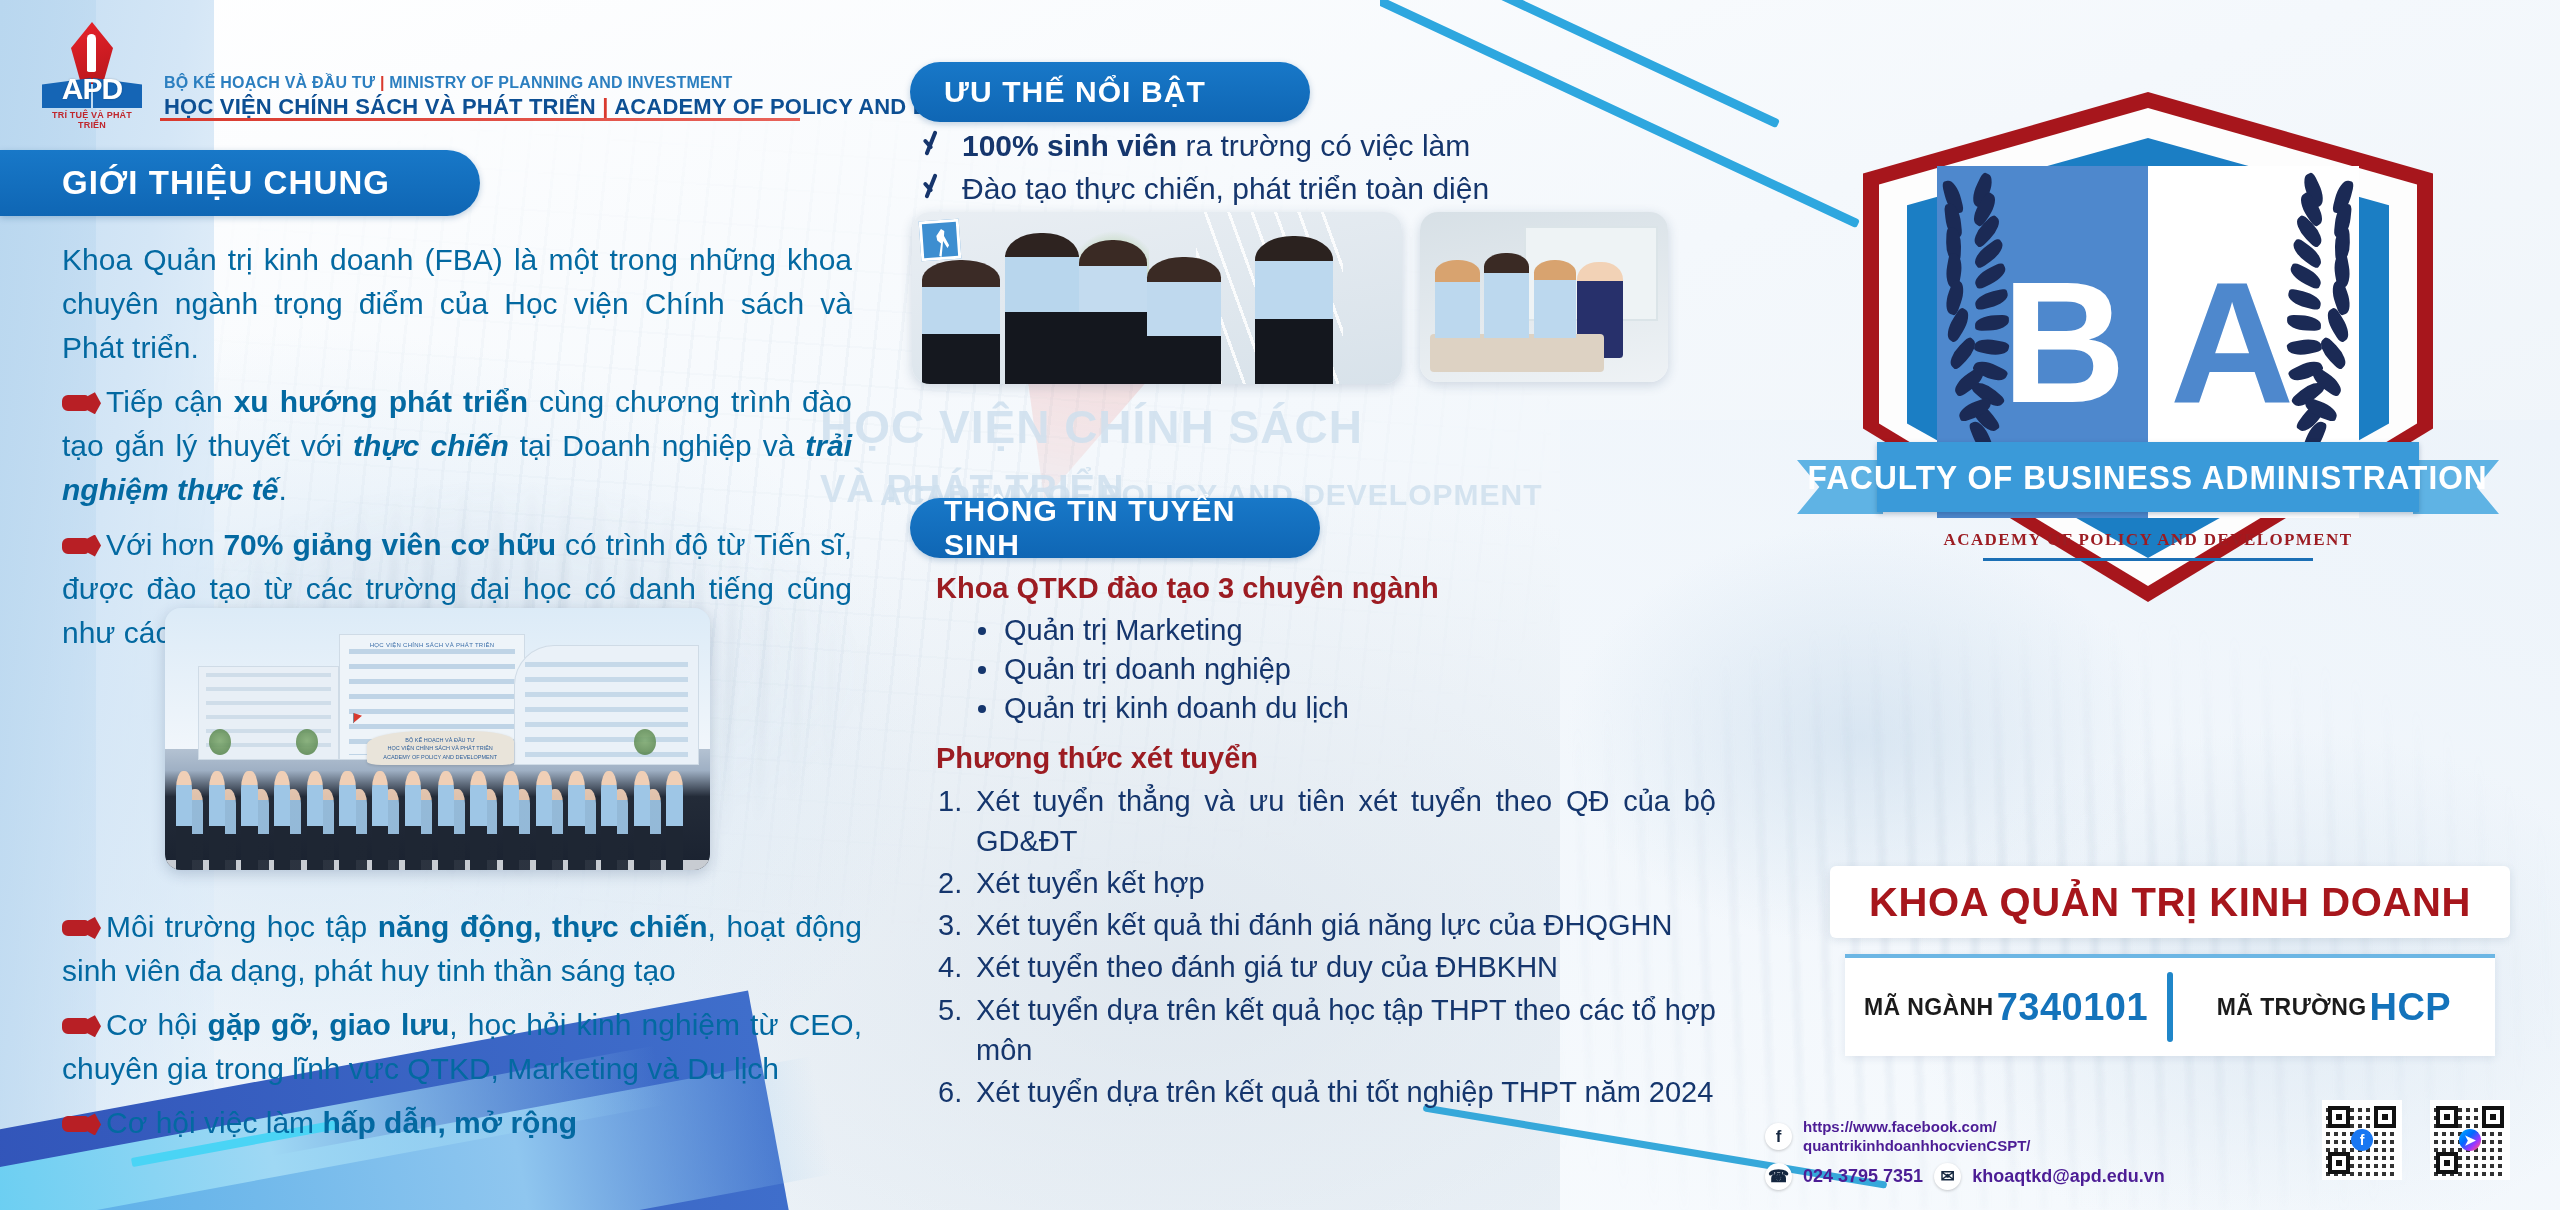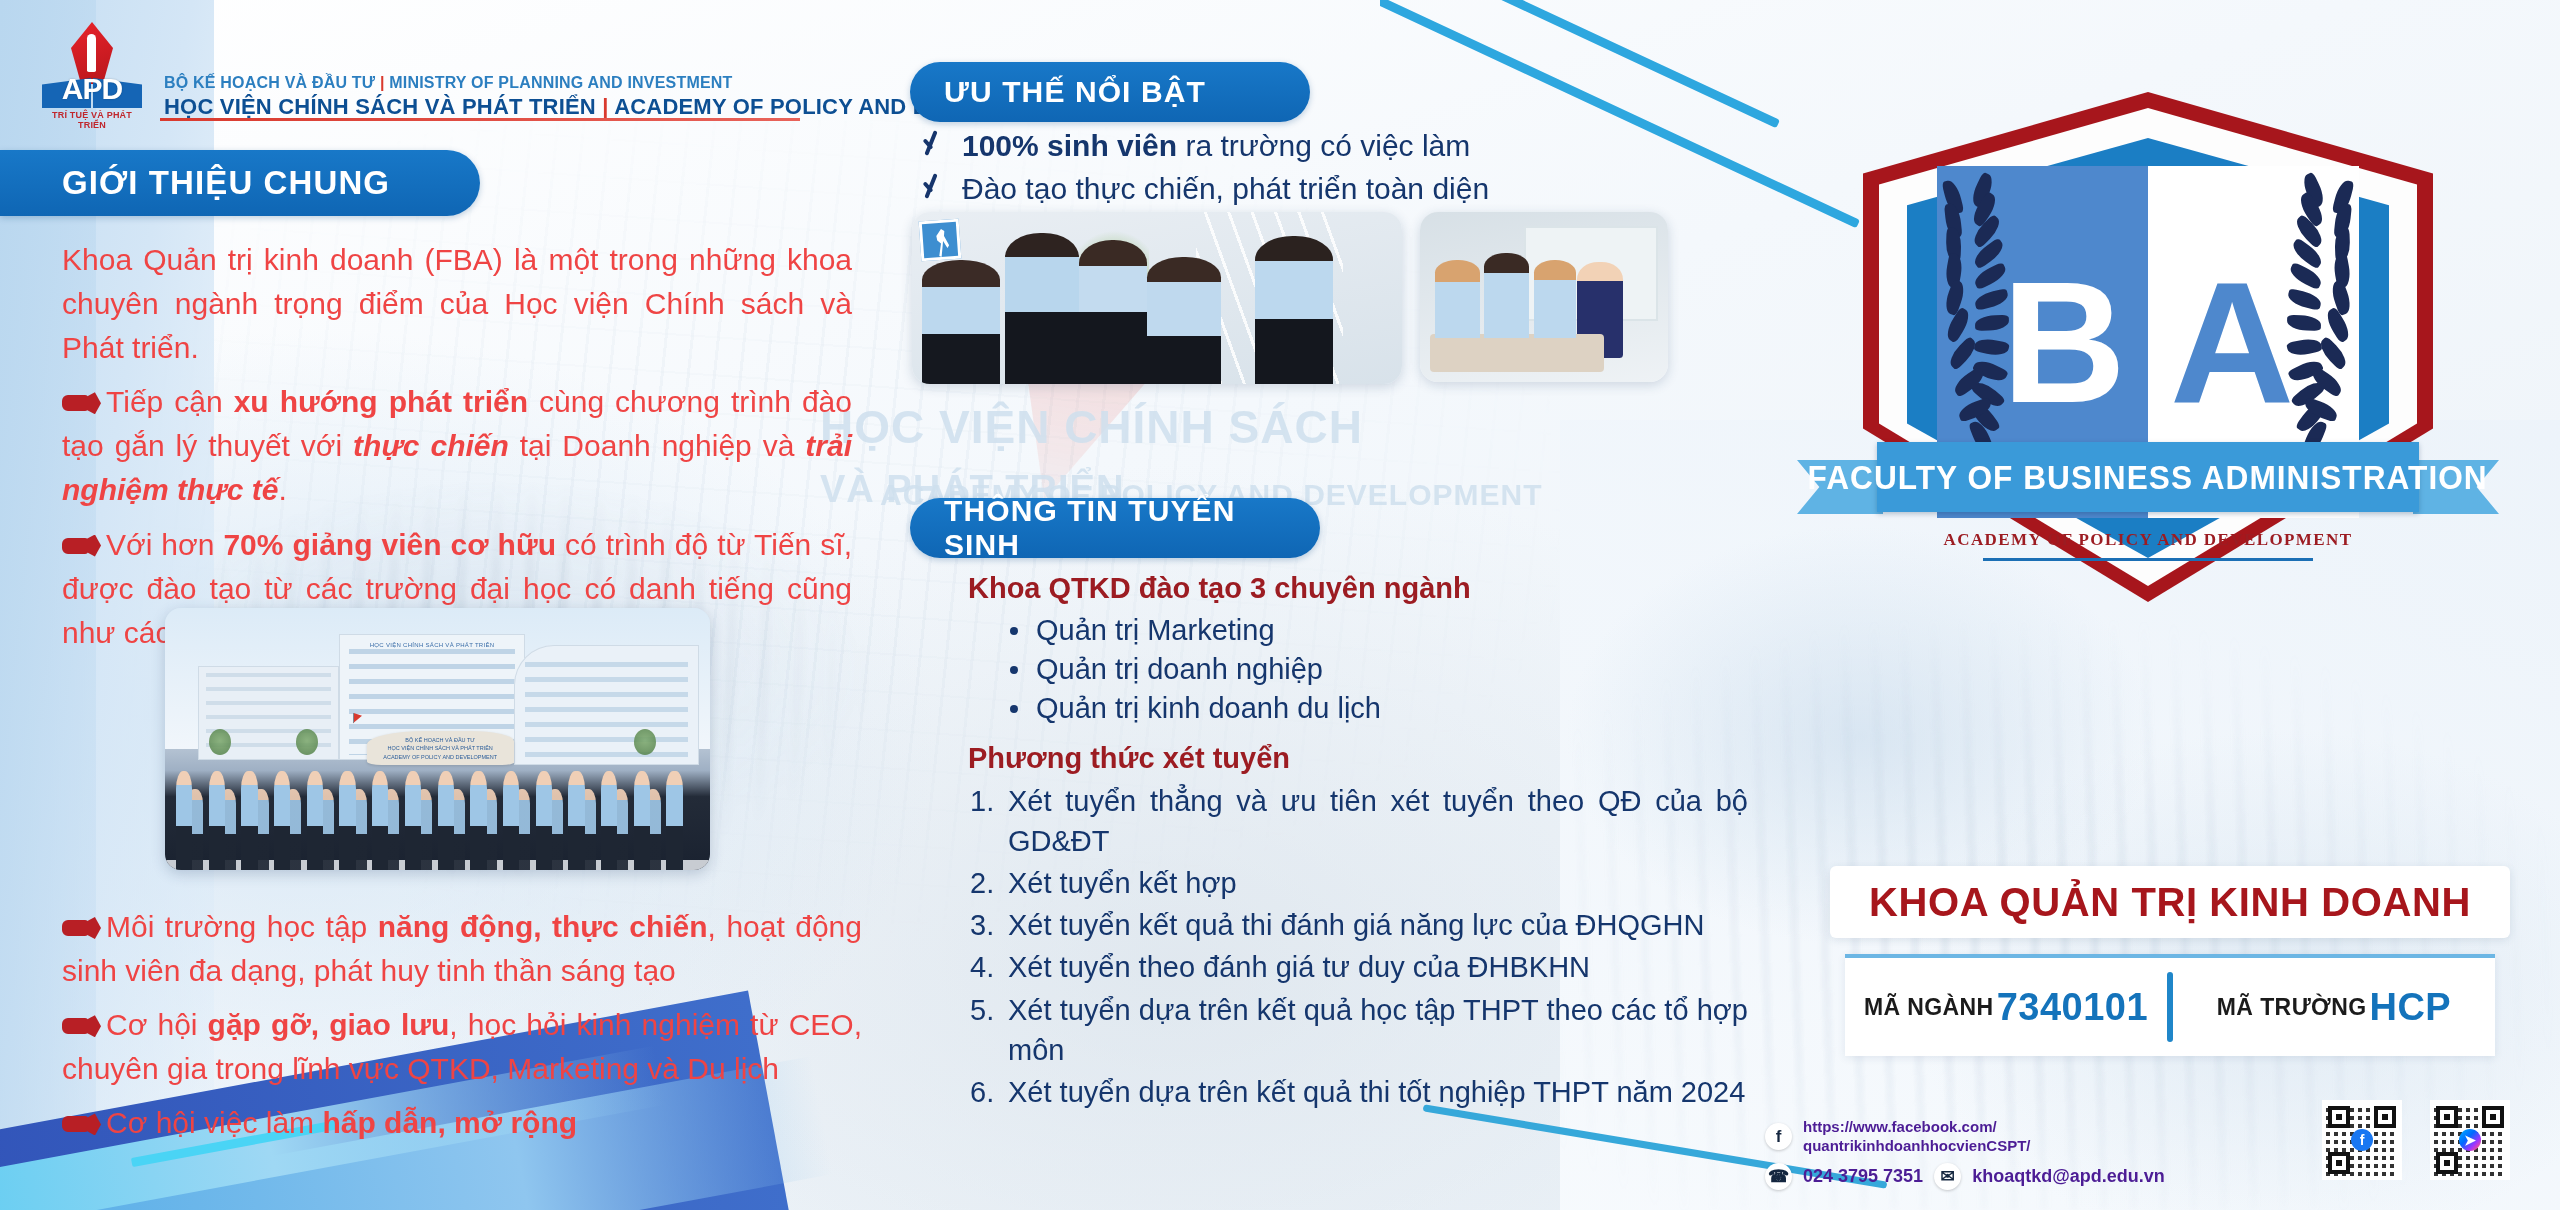--- a/index.html
+++ b/index.html
@@ -128,21 +128,21 @@
     color:#fff; font-weight:bold; letter-spacing:1.1px;
     box-shadow:0 2px 6px rgba(10,70,130,.25);
   }
   .pill-intro { left:0; top:150px; width:480px; height:66px; border-radius:0 34px 34px 0; padding-left:62px; font-size:33px; }
   .pill-adv   { left:910px; top:62px; width:400px; height:60px; border-radius:32px; padding-left:34px; font-size:30px; }
   .pill-info  { left:910px; top:498px; width:410px; height:60px; border-radius:32px; padding-left:34px; font-size:30px; }
 
   
   .lcol { position:absolute; left:62px; top:238px; width:790px; }
   .lpar {
-    font-size:30px; line-height:1.47; color:#ef4444;
+    font-size:30px; line-height:1.47; color:#0369a1;
     text-align:justify; text-justify:inter-word;
     margin-bottom:10px;
   }
   .lpar b { font-weight:bold; }
   .lpar em { font-style:italic; font-weight:bold; }
   .hand {
     display:inline-block; width:38px; height:22px; margin-right:6px; position:relative;
     vertical-align:-2px;
   }
   .hand:before {
@@ -204,21 +204,21 @@
   .ph1 .palm { position:absolute; left:34%; top:6%; width:70px; height:90px;
     background:radial-gradient(circle at 50% 60%, #8dbb6d, rgba(141,187,109,0) 70%); }
   .ph1 .rail { position:absolute; right:12%; top:0; bottom:0; width:30%;
     background:repeating-linear-gradient(70deg,#ffffff 0 3px, rgba(255,255,255,0) 3px 22px); opacity:.85;}
   .ph2 .board { position:absolute; right:4%; top:8%; width:54%; height:56%; background:#eef3f5; box-shadow:inset 0 0 0 2px #dbe4e8;}
   .ph2 .desk { position:absolute; left:4%; bottom:6%; width:70%; height:22%; background:#ddd2c3; border-radius:4px;}
   .ph2 .teacher { position:absolute; right:18%; bottom:14%; width:46px; height:96px;
     background:linear-gradient(180deg,#f2d2b6 0 20%, #27306b 20% 100%); border-radius:46% 46% 8% 8% / 18% 18% 4% 4%;}
 
   
-  .info { position:absolute; left:968px; top:572px; width:780px; }
+  .info { position:absolute; left:936px; top:572px; width:780px; }
   .info-h { font-size:29px; font-weight:bold; color:#9c1c22; margin:0 0 6px 0; }
   .info-h.two { margin-top:14px; }
   .bul { list-style:none; margin:0 0 0 42px; }
   .bul li { font-size:29px; color:#15366d; line-height:1.35; position:relative; padding-left:26px; }
   .bul li:before { content:""; position:absolute; left:0; top:16px; width:8px; height:8px; border-radius:50%; background:#15366d; }
   .num { list-style:none; margin:0; }
   .num li { font-size:29px; color:#15366d; line-height:1.38; position:relative; padding-left:40px; margin-bottom:2px;
     text-align:justify; text-justify:inter-word; }
   .num li span.n { position:absolute; left:2px; top:0; }
 

